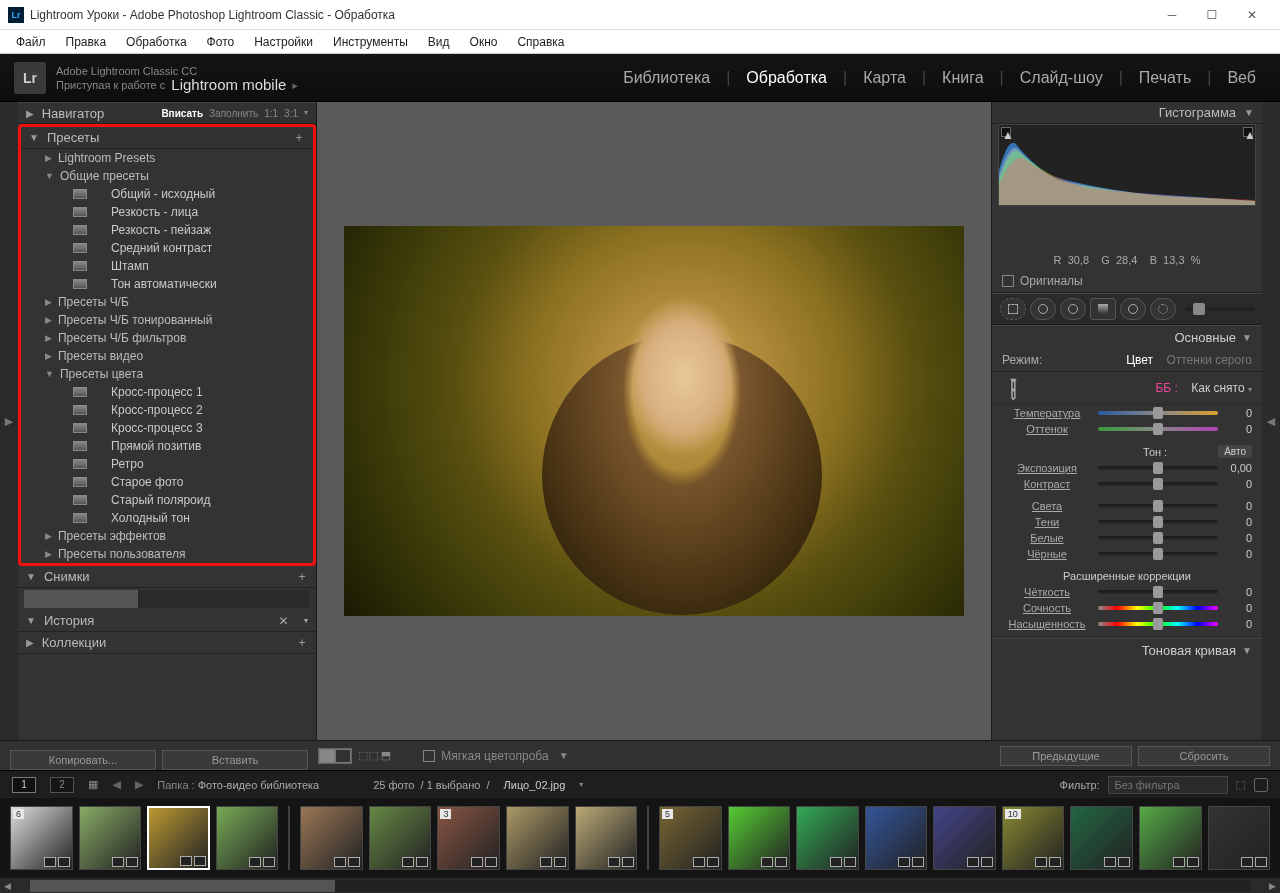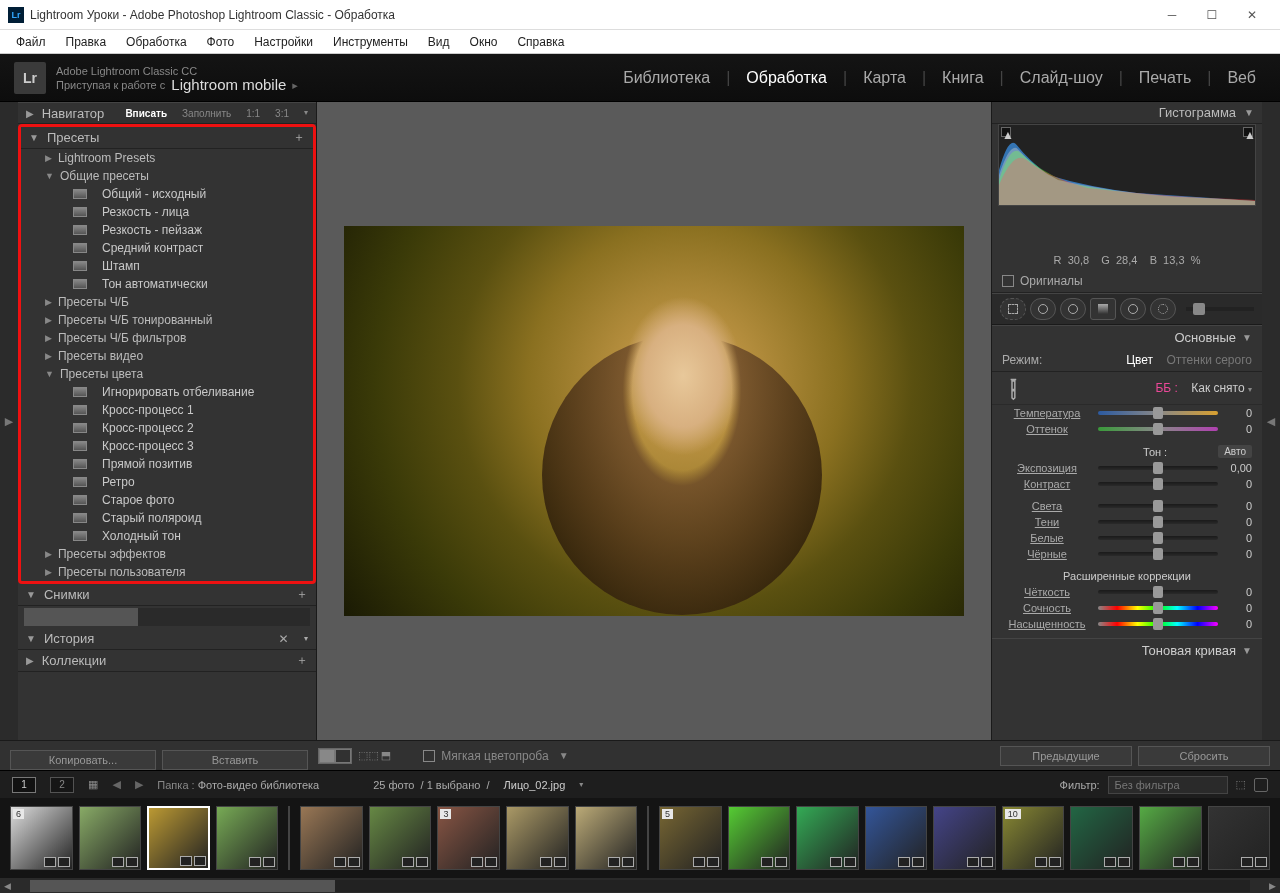--- a/index.html
+++ b/index.html
@@ -28,27 +28,27 @@
 
 
 .workspace { display: flex; height: calc(100% - 30px - 24px - 48px - 30px - 28px - 80px - 15px); background: #2b2b2b; }
 .sidepad { width: 18px; background: #2b2b2b; display:flex; align-items:center; justify-content:center; }
 .sidepad .tri { color:#777; font-size:11px; }
 .left-panel-wrap { width:298px; background:#333; display:flex; flex-direction:column; }
 .panel-header { height: 22px; background: #323232; display: flex; align-items: center; padding: 0 8px; border-bottom: 1px solid #222; }
 .panel-header .arrow { margin-right: 8px; color: #999; font-size: 10px; }
 .panel-header .title { flex: 1; color: #bbb; font-size: 13px; }
 .panel-header .btns { color: #aaa; font-size: 12px; display:flex; gap:6px; align-items:center; }
-.nav-options { display:flex; gap:15px; font-size:10px; }
+.nav-options { display:flex; gap:6px; font-size:10px; }
 .nav-options .active { color:#fff; font-weight:bold; }
 .presets-panel { border: 3px solid #e11; border-radius: 4px; background:#333; }
 .preset-group { padding-left: 18px; }
 .preset-group .group-title { padding: 2px 6px; color: #bbb; display: flex; align-items: center; gap: 6px; font-size:12px; }
 .preset-group .group-title .t-arrow { font-size: 9px; color: #888; }
-.preset-item { padding: 2px 6px 2px 34px; display: flex; align-items: center; gap: 15px; color: #c8c8c8; font-size:12px; }
+.preset-item { padding: 2px 6px 2px 34px; display: flex; align-items: center; gap: 24px; color: #c8c8c8; font-size:12px; }
 .preset-item .icon { width: 14px; height: 10px; border: 1px solid #888; background: linear-gradient(#888,#555); }
 .lower-panels .panel-header { background:#333; }
 
 
 .center { flex: 1; background: #5a5a5a; display: flex; align-items: center; justify-content: center; border-left:1px solid #1a1a1a; border-right:1px solid #1a1a1a; }
 .center .photo { width: 620px; height: 390px; background: radial-gradient(circle at 55% 40%, #d0b070 0%, #b89040 15%, #8a7020 38%, #5a5010 55%, #3a3a08 75%, #1a1a04 100%); position: relative; overflow:hidden; }
 .center .photo::before { content:''; position:absolute; left:45%; top:18%; width:120px; height:160px; background: radial-gradient(ellipse at center, #e8c89a 0%, #d8b080 45%, transparent 70%); border-radius:50% 50% 45% 45%; }
 .center .photo::after { content:''; position:absolute; left:32%; top:28%; width:280px; height:280px; background: radial-gradient(ellipse at 50% 20%, transparent 25%, #6a4828 30%, #4a3018 55%, #2a1a0a 80%); border-radius:50%; opacity:0.8; }
 
 
@@ -252,24 +252,20 @@
               <span>Пресеты видео</span>
             </div>
           </div>
           <div class="preset-group">
             <div class="group-title">
               <span class="t-arrow">▼</span>
               <span>Пресеты цвета</span>
             </div>
             <div class="preset-item">
               <span class="icon"></span>
-              <span>Игнорировать отбеливание</span>
-            </div>
-            <div class="preset-item">
-              <span class="icon"></span>
               <span>Кросс-процесс 1</span>
             </div>
             <div class="preset-item">
               <span class="icon"></span>
               <span>Кросс-процесс 2</span>
             </div>
             <div class="preset-item">
               <span class="icon"></span>
               <span>Кросс-процесс 3</span>
             </div>

